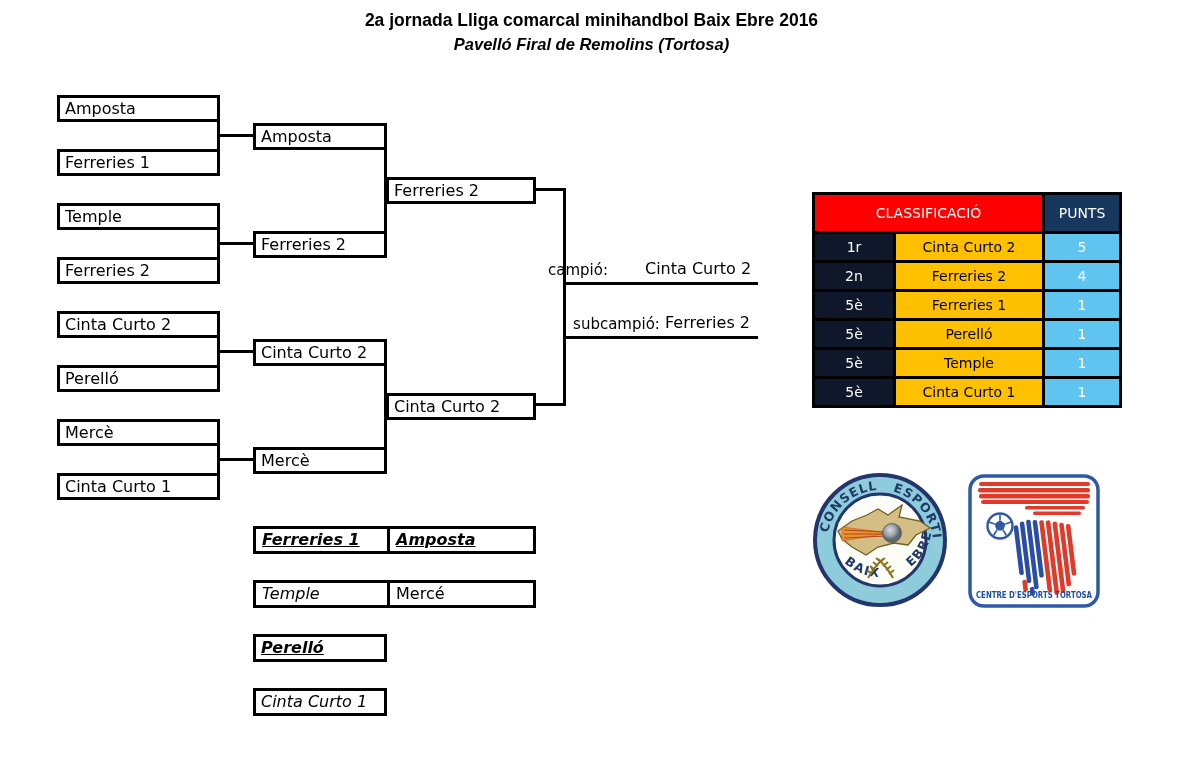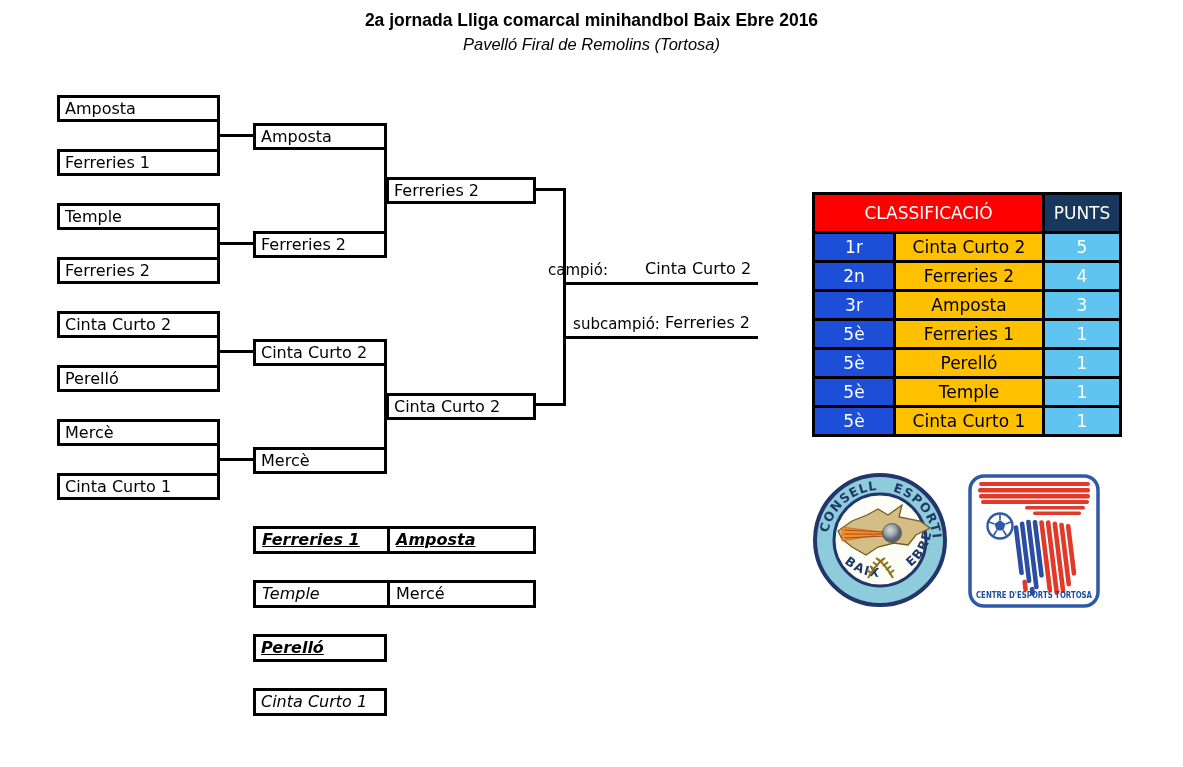--- a/index.html
+++ b/index.html
@@ -4,21 +4,21 @@
 <style>
   html,body{margin:0;padding:0;background:#fff;}
   #page{position:relative;width:1183px;height:767px;background:#ffffff;overflow:hidden;
         font-family:"DejaVu Sans",sans-serif;color:#000;}
   
   .hdr{position:absolute;left:0;top:8px;width:1183px;text-align:center;
        font-family:"Liberation Sans",sans-serif;}
   .hdr .t1{font-size:17.5px;font-weight:bold;line-height:24px;}
   .hdr .t2{font-size:16.5px;line-height:24px;}
   .hdr .t2 .u{text-decoration:underline;}
-  .hdr .t3{font-size:16.5px;font-style:italic;line-height:24px;}
+  .hdr .t3{font-size:16.5px;font-style:italic;line-height:24px;font-weight:bold;}
   
   .box{position:absolute;box-sizing:border-box;border:3px solid #000;background:#fff;
        height:27px;font-size:16px;line-height:20px;padding:1px 2px 0 5px;
        white-space:nowrap;overflow:hidden;}
   .r1{left:57px;width:163px;}
   .r2{left:253px;width:134px;}
   .sf{left:386px;width:150px;}
   .hline{position:absolute;height:3px;background:#000;}
   .vline{position:absolute;width:3px;background:#000;}
   .freetext{position:absolute;white-space:nowrap;font-size:16px;}
@@ -26,24 +26,24 @@
   .clip{overflow:hidden;text-align:center;}
   
   .rep{display:flex;padding:0;}
   .rep .cell{padding:1px 2px 0 6px;white-space:nowrap;overflow:hidden;box-sizing:border-box;line-height:20px;}
   .rep .c1{width:131px;}
   .rep .c2{flex:1;border-left:3px solid #000;}
   .win{font-weight:bold;font-style:italic;text-decoration:underline;}
   .ital{font-style:italic;}
   
   table.cls{position:absolute;left:812px;top:192px;border-collapse:collapse;}
-  table.cls td{border:3px solid #000;text-align:center;font-size:17px;line-height:16px;padding:2px 4px;}
+  table.cls td{border:3px solid #000;text-align:center;font-size:14px;line-height:16px;padding:2px 4px;}
   td.th-red{background:#FF0000;color:#fff;font-size:17px;height:32px;width:212px;}
   td.th-navy{background:#17375D;color:#fff;font-size:17px;width:66px;}
-  td.rank{background:#1d4ed8;color:#fff;width:70px;height:22px;}
+  td.rank{background:#0f172a;color:#fff;width:70px;height:22px;}
   td.team{background:#FFC000;color:#000;width:138px;}
   td.pts{background:#5FC5F0;color:#fff;width:66px;}
   svg{position:absolute;display:block;}
   svg text{font-family:"DejaVu Sans",sans-serif;}
 </style>
 </head>
 <body>
 
 <div id="page">
 
@@ -111,25 +111,20 @@
     </tr>
     <tr>
       <td class="rank">1r</td>
       <td class="team">Cinta Curto 2</td>
       <td class="pts">5</td>
     </tr>
     <tr>
       <td class="rank">2n</td>
       <td class="team">Ferreries 2</td>
       <td class="pts">4</td>
-    </tr>
-    <tr>
-      <td class="rank">3r</td>
-      <td class="team">Amposta</td>
-      <td class="pts">3</td>
     </tr>
     <tr>
       <td class="rank">5è</td>
       <td class="team">Ferreries 1</td>
       <td class="pts">1</td>
     </tr>
     <tr>
       <td class="rank">5è</td>
       <td class="team">Perelló</td>
       <td class="pts">1</td>

